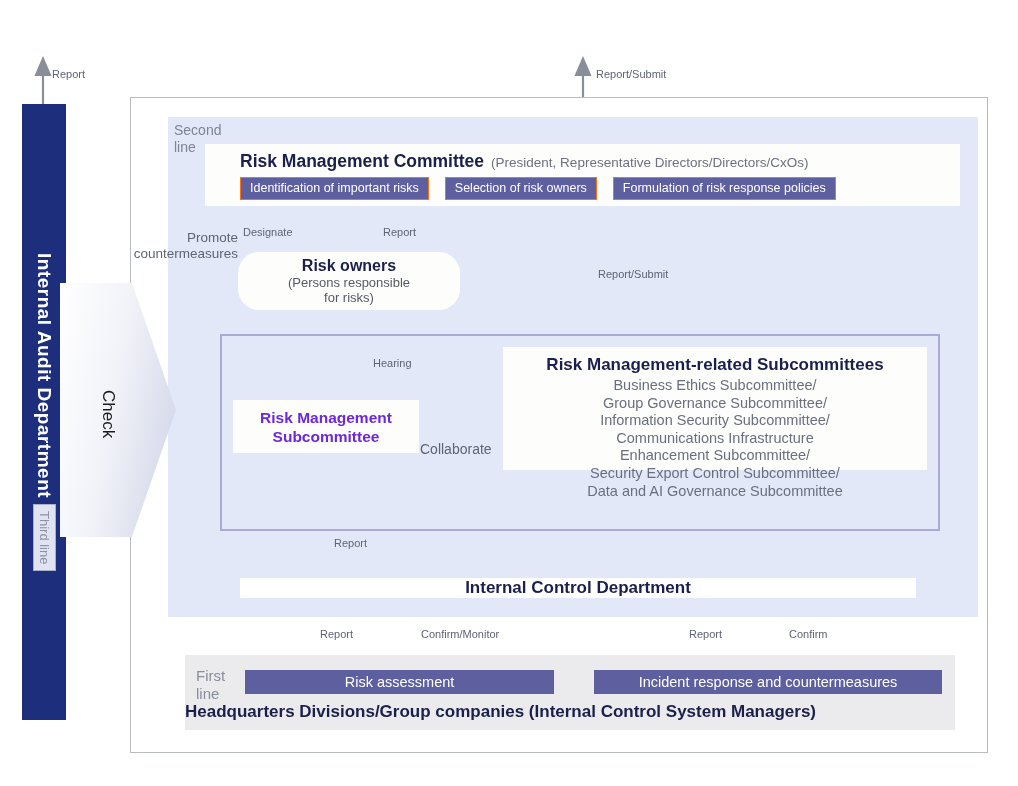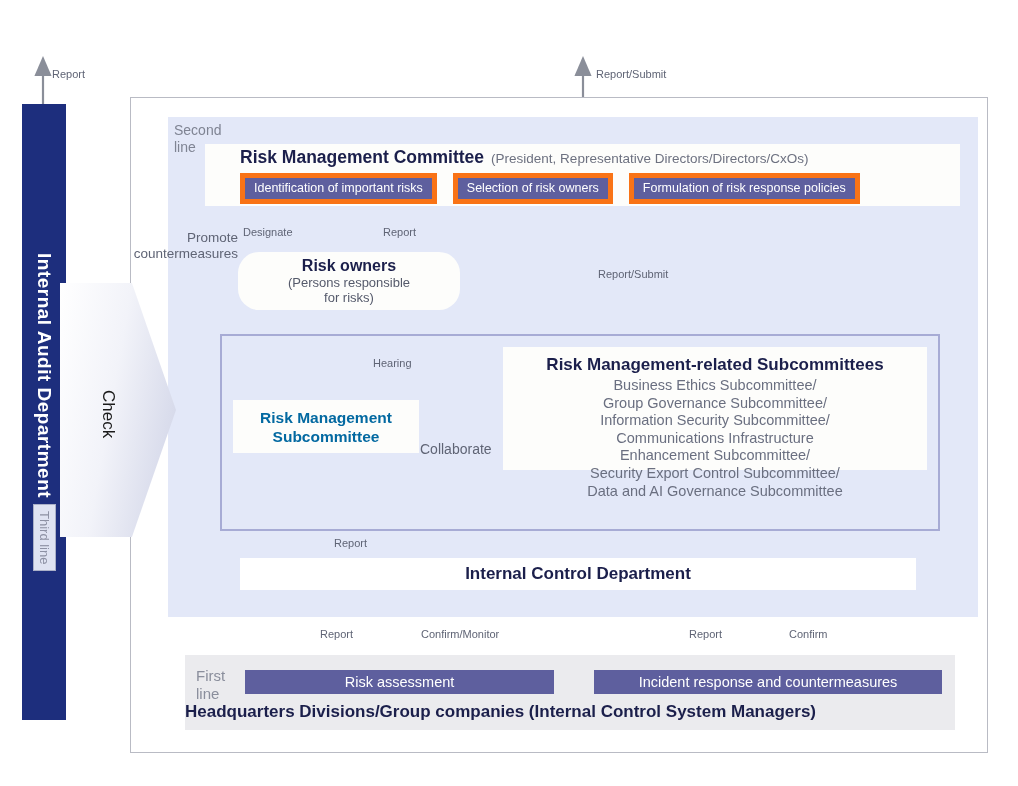--- a/index.html
+++ b/index.html
@@ -51,21 +51,21 @@
   }
   #rmcTitleRow{display:flex;align-items:baseline;gap:7px;}
   #rmcTitle{font-size:17.5px;font-weight:bold;color:#1b1f4b;}
   #rmcSub{font-size:13.5px;color:#6d7180;}
   #rmcChips{display:flex;gap:16px;margin-top:5px;}
   .chip{
     background:#5e5f9e;color:#ffffff;
     font-size:12.5px;
     padding:3px 9px 4px 9px;
     white-space:nowrap;
-    border:5px solid #f97316;
+    border:1px solid #f97316;
   }
 
   
   #riskOwners{
     left:238px; top:252px; width:222px; height:58px;
     background:#fdfdfb;
     display:flex;flex-direction:column;align-items:center;justify-content:center;
     text-align:center;
     border-radius:21px;
   }
@@ -78,37 +78,37 @@
     border:2px solid #a7abd5;
     background:transparent;
   }
 
   
   #rmSub{
     left:233px; top:400px; width:186px; height:53px;
     background:#fdfdfb;
     display:flex;flex-direction:column;align-items:center;justify-content:center;
     text-align:center;
-    font-size:15.5px;font-weight:bold;color:#0369a1;line-height:19px;
+    font-size:15.5px;font-weight:bold;color:#6d28d9;line-height:19px;
   }
 
   
   #relSub{
     left:503px; top:347px; width:424px; height:123px;
     background:#fdfdfb;
     display:flex;flex-direction:column;align-items:center;
     padding-top:8px;
     text-align:center;
   }
   #relTitle{font-size:17px;font-weight:bold;color:#1b1f4b;margin-bottom:2px;}
   .relItem{font-size:14.5px;color:#6a6f80;line-height:17.6px;}
 
   
   #icd{
-    left:240px; top:558px; width:676px; height:32px;
+    left:240px; top:578px; width:676px; height:20px;
     background:#ffffff;
     display:flex;align-items:center;justify-content:center;
     font-size:17px;font-weight:bold;color:#1b1f4b;
   }
 
   
   #firstPanel{
     left:185px; top:655px; width:770px; height:75px;
     background:#ebebee;
   }

